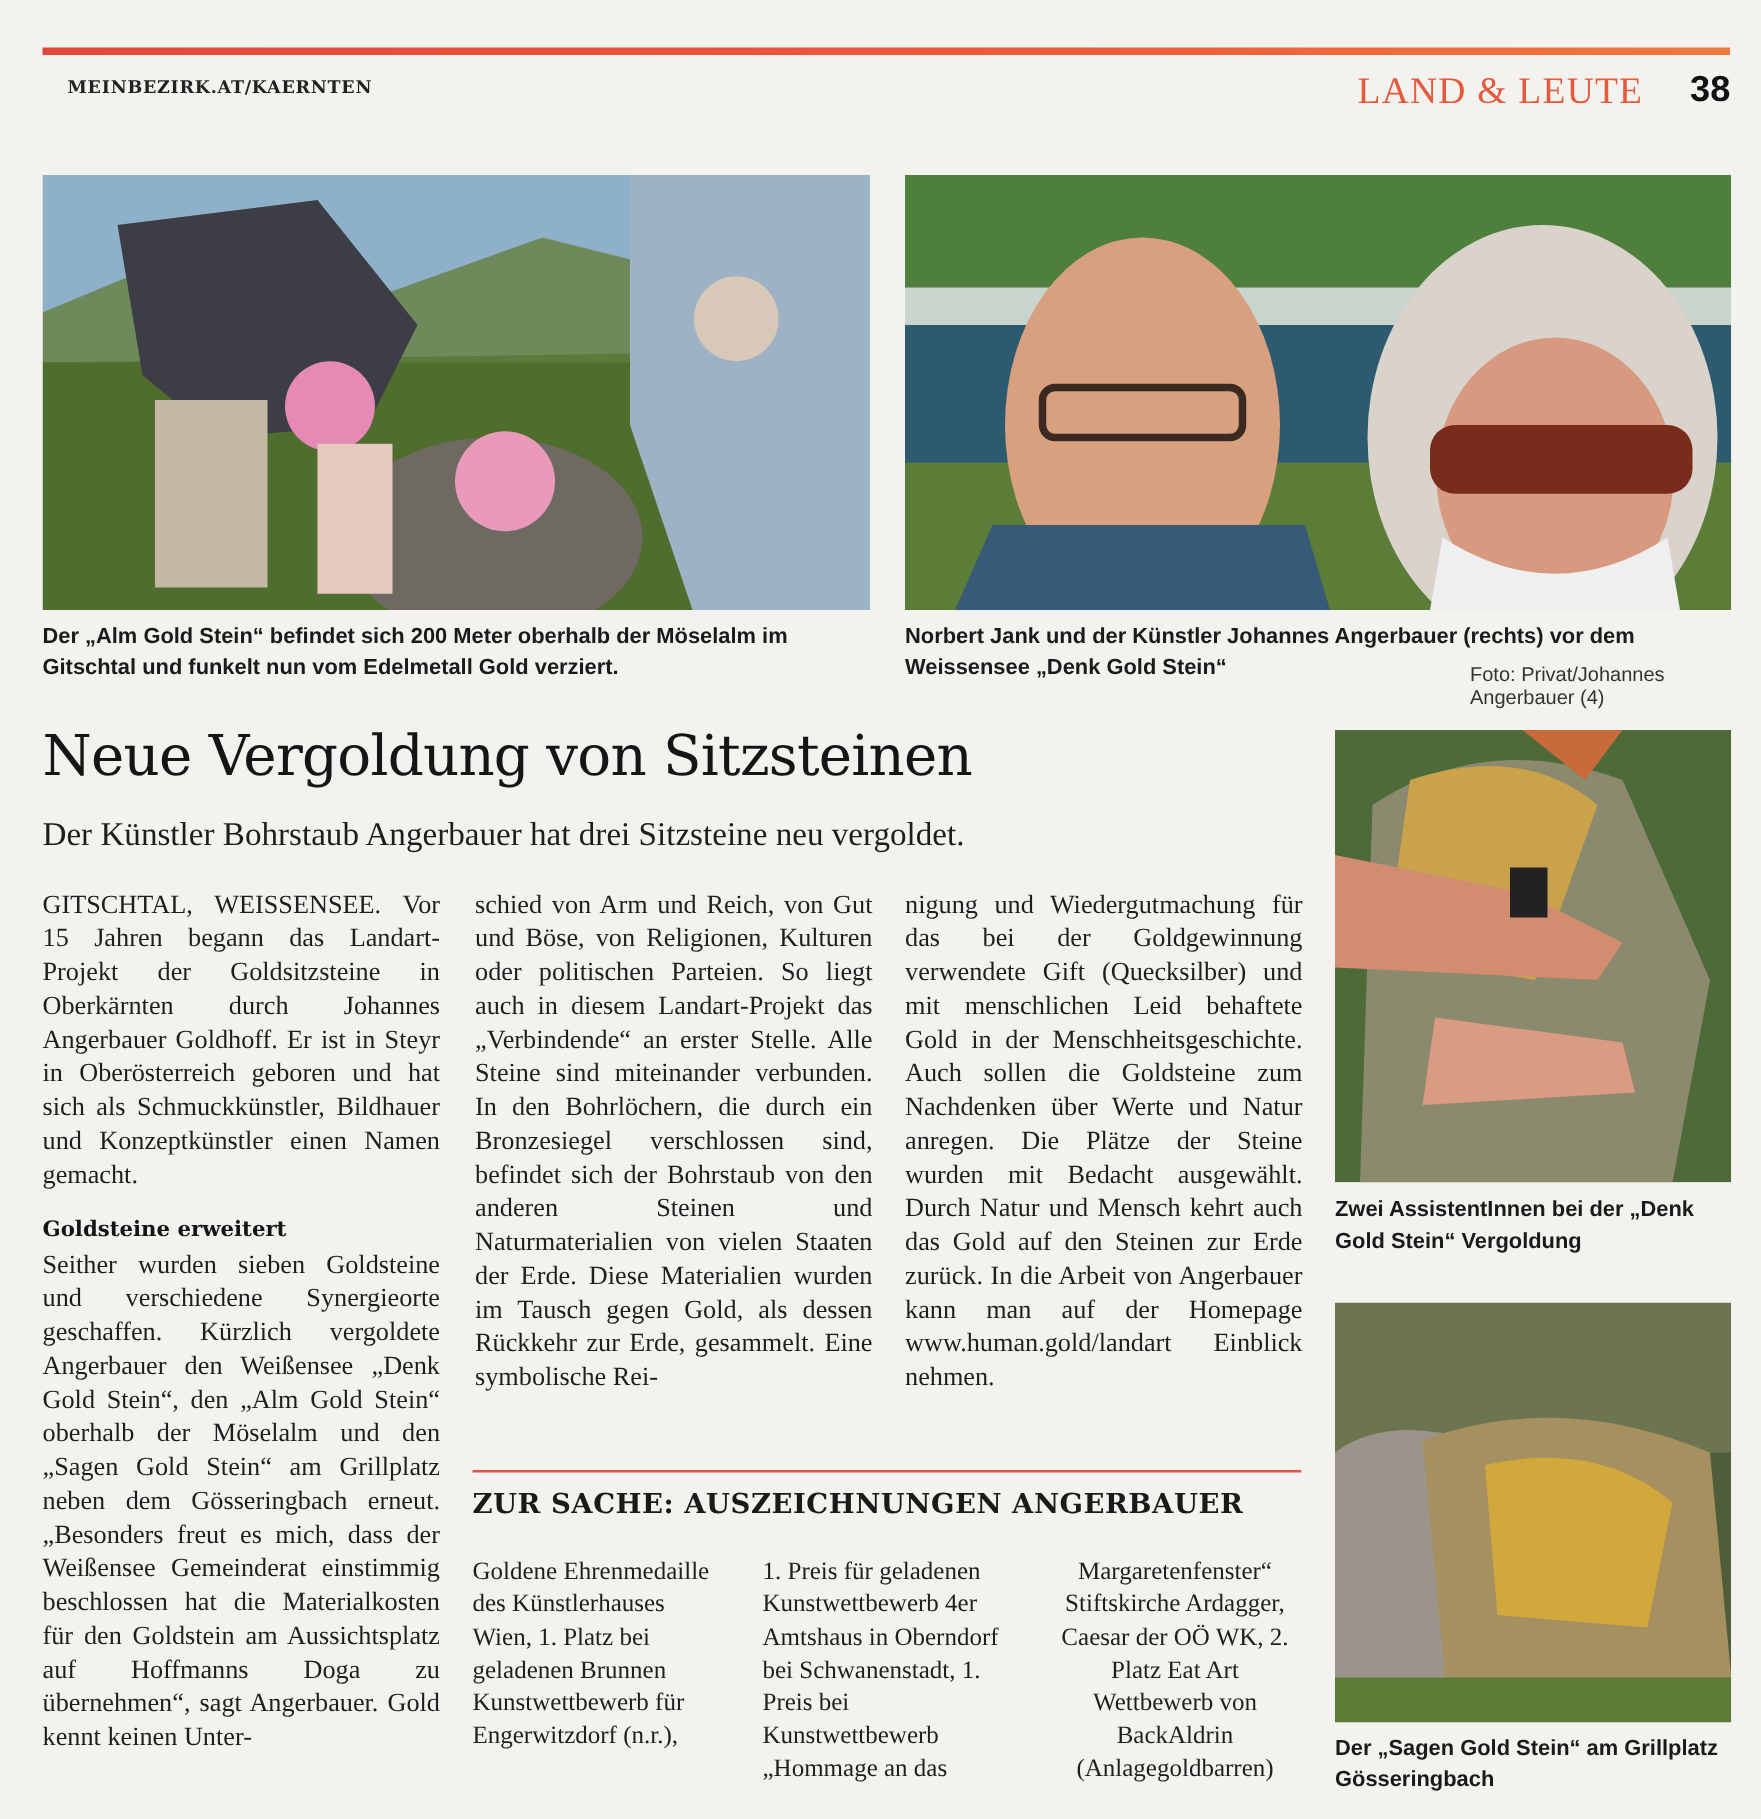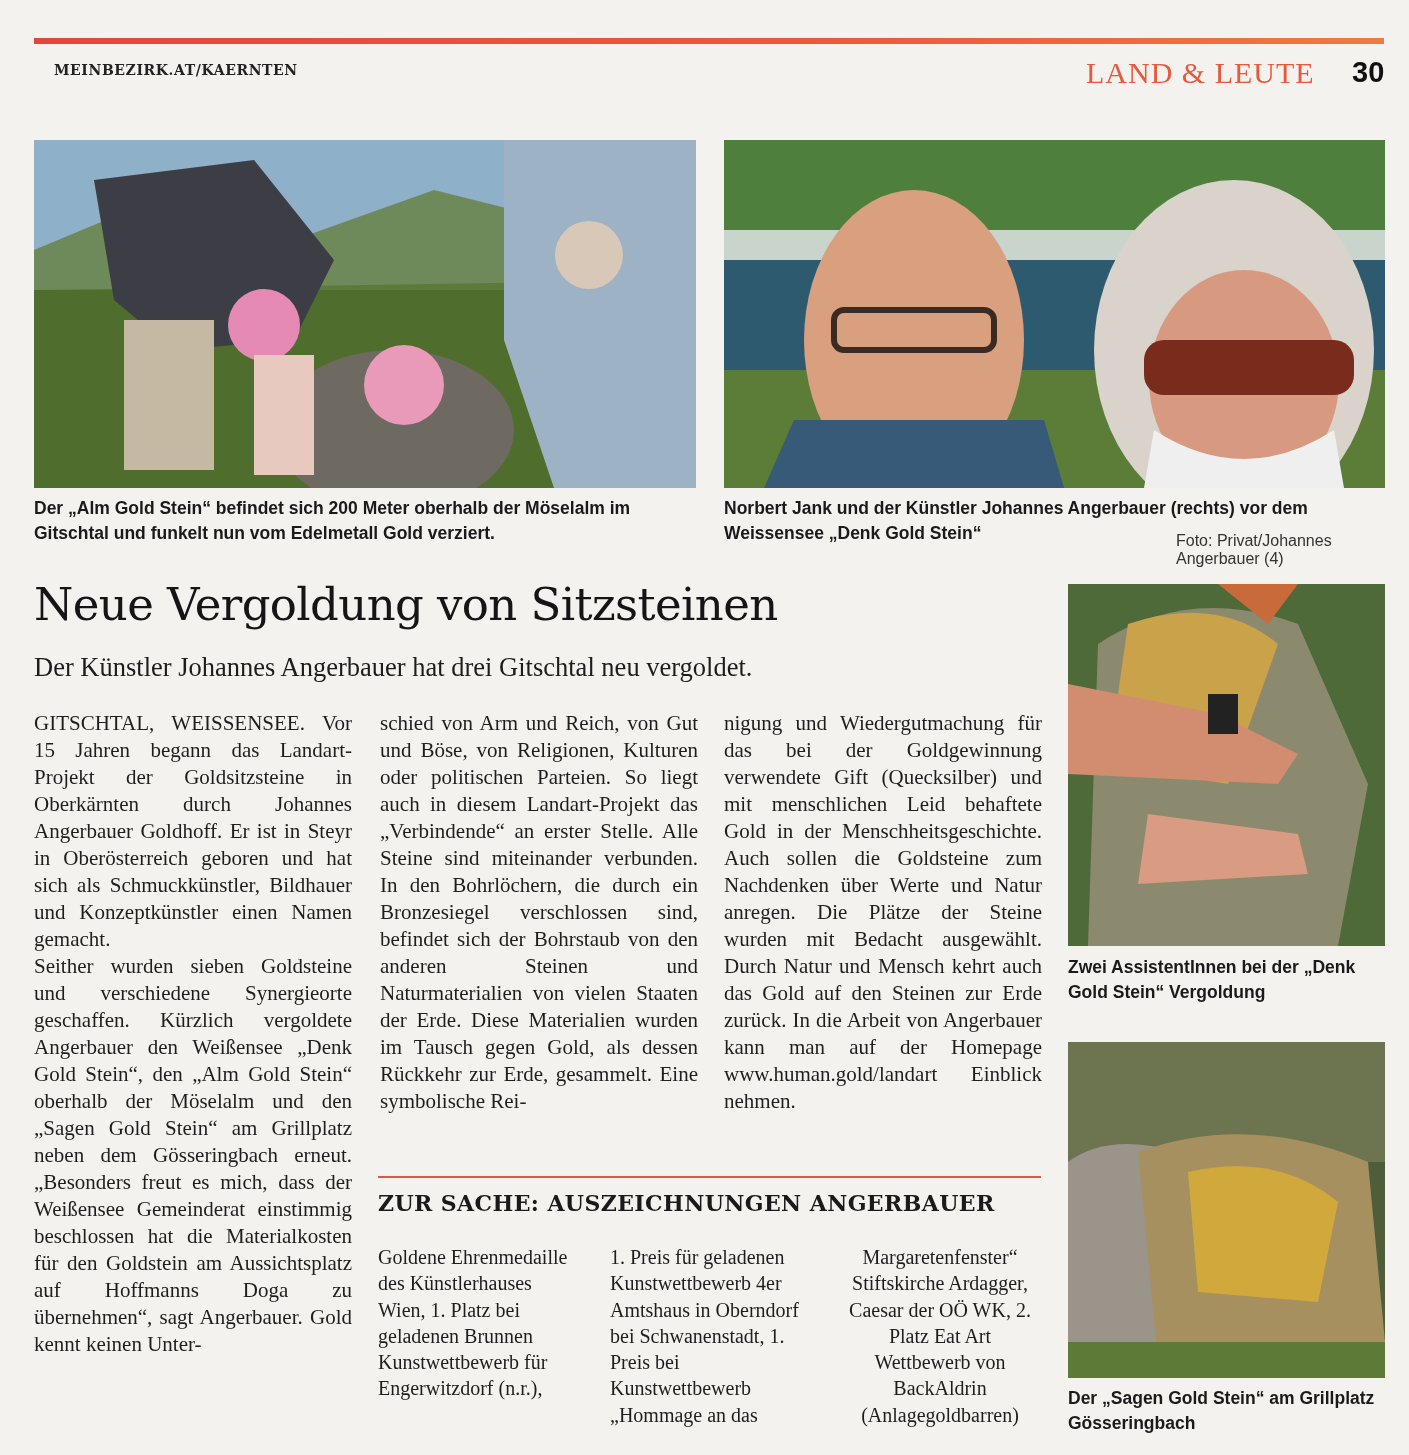--- a/index.html
+++ b/index.html
@@ -65,21 +65,21 @@
       font-family: "Liberation Serif", serif; font-size: 20px; line-height: 26.3px;
       color: #1e1e1e;
     }
   </style>
 </head>
 <body>
 
 <div class="abs top-rule"></div>
 <div class="abs site-url">MEINBEZIRK.AT/KAERNTEN</div>
 <div class="abs section-label">LAND &amp; LEUTE</div>
-<div class="abs page-number">30</div>
+<div class="abs page-number">38</div>
 
 <div class="abs photo" style="left:34px; top:140px; width:662px; height:348px;">
   <svg viewBox="0 0 662 348" preserveAspectRatio="none">
     <rect width="662" height="348" fill="#5d7a3a"></rect>
     <rect width="662" height="110" fill="#8eb0c9"></rect>
     <path d="M0 110 L120 60 L260 100 L400 50 L560 90 L662 70 L662 140 L0 150 Z" fill="#6f8a5a"></path>
     <rect y="150" width="662" height="198" fill="#4f6d2d"></rect>
     <ellipse cx="360" cy="290" rx="120" ry="80" fill="#6e6a62"></ellipse>
     <path d="M60 40 L220 20 L300 120 L260 200 L140 210 L80 160 Z" fill="#3d3e45"></path>
     <rect x="90" y="180" width="90" height="150" fill="#c6b9a4"></rect>
@@ -105,24 +105,25 @@
     <ellipse cx="510" cy="210" rx="140" ry="170" fill="#d9d3cc"></ellipse>
     <ellipse cx="520" cy="240" rx="95" ry="110" fill="#d79a80"></ellipse>
     <rect x="420" y="200" width="210" height="55" rx="20" fill="#7a2c1c"></rect>
     <path d="M430 290 Q520 348 610 290 L620 348 L420 348 Z" fill="#efefef"></path>
   </svg>
 </div>
 <div class="abs caption" style="left:724px; top:496px; width:640px;">Norbert Jank und der Künstler Johannes Angerbauer (rechts) vor dem Weissensee „Denk Gold Stein“</div>
 <div class="abs credit" style="left:1176px; top:532px;">Foto: Privat/Johannes Angerbauer (4)</div>
 
 <div class="abs headline">Neue Vergoldung von Sitzsteinen</div>
-<div class="abs subheadline">Der Künstler Johannes Angerbauer hat drei Gitschtal neu vergoldet.</div>
+<div class="abs subheadline">Der Künstler Bohrstaub Angerbauer hat drei Sitzsteine neu vergoldet.</div>
 
 <div class="abs body-col" style="left:34px; top:710px; width:318px;">
   <p style="hyphens:auto;">GITSCHTAL, WEISSENSEE. Vor 15 Jahren begann das Landart-Projekt der Goldsitzsteine in Oberkärnten durch Johannes Angerbauer Goldhoff. Er ist in Steyr in Oberösterreich geboren und hat sich als Schmuckkünstler, Bildhauer und Konzeptkünstler einen Namen gemacht.</p>
+  <div class="subhead" style="margin-top:18px;">Goldsteine erweitert</div>
   <p>Seither wurden sieben Goldsteine und verschiedene Synergieorte geschaffen. Kürzlich vergoldete Angerbauer den Weißensee „Denk Gold Stein“, den „Alm Gold Stein“ oberhalb der Möselalm und den „Sagen Gold Stein“ am Grillplatz neben dem Gösseringbach erneut. „Besonders freut es mich, dass der Weißensee Gemeinderat einstimmig beschlossen hat die Materialkosten für den Goldstein am Aussichtsplatz auf Hoffmanns Doga zu übernehmen“, sagt Angerbauer. Gold kennt keinen Unter-</p>
 </div>
 
 <div class="abs body-col" style="left:380px; top:710px; width:318px;">
   <p>schied von Arm und Reich, von Gut und Böse, von Religionen, Kulturen oder politischen Parteien. So liegt auch in diesem Landart-Projekt das „Verbindende“ an erster Stelle. Alle Steine sind miteinander verbunden. In den Bohrlöchern, die durch ein Bronzesiegel verschlossen sind, befindet sich der Bohrstaub von den anderen Steinen und Naturmaterialien von vielen Staaten der Erde. Diese Materialien wurden im Tausch gegen Gold, als dessen Rückkehr zur Erde, gesammelt. Eine symbolische Rei-</p>
 </div>
 
 <div class="abs body-col" style="left:724px; top:710px; width:318px;">
   <p>nigung und Wiedergutmachung für das bei der Goldgewinnung verwendete Gift (Quecksilber) und mit menschlichen Leid behaftete Gold in der Menschheitsgeschichte. Auch sollen die Goldsteine zum Nachdenken über Werte und Natur anregen. Die Plätze der Steine wurden mit Bedacht ausgewählt. Durch Natur und Mensch kehrt auch das Gold auf den Steinen zur Erde zurück. In die Arbeit von Angerbauer kann man auf der Homepage www.human.gold/landart Einblick nehmen.</p>
 </div>

